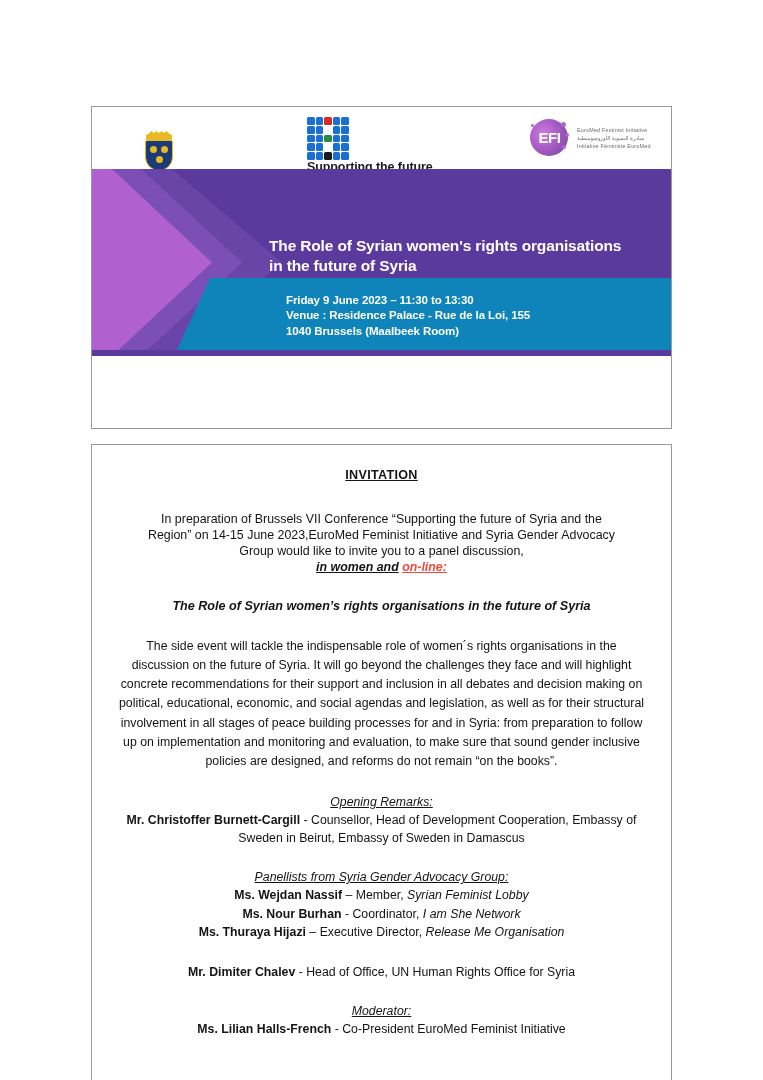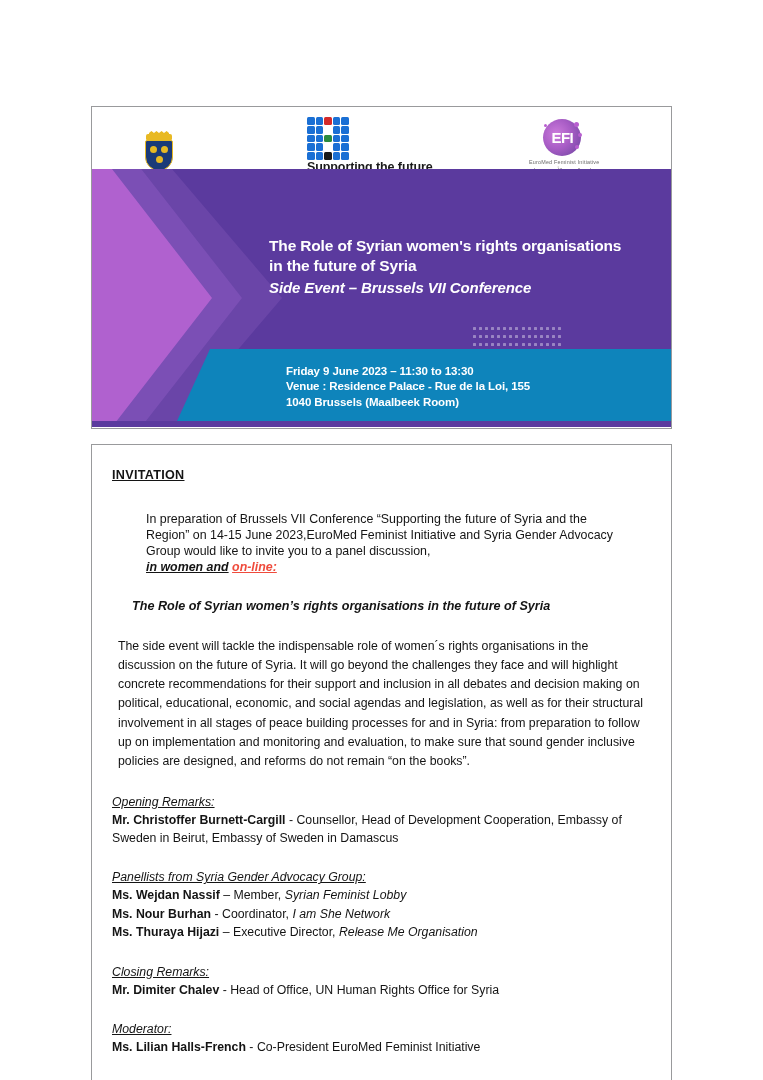--- a/index.html
+++ b/index.html
@@ -151,21 +151,20 @@
     letter-spacing: 0.1px;
   }
 
   
   .logo-efi {
     position: absolute;
     left: 437px;
     top: 10px;
     display: flex;
     align-items: center;
-    flex-direction: column;
   }
   .efi-mark {
     width: 41px; height: 41px;
     position: relative;
     margin-right: 7px;
   }
   .efi-blob {
     position: absolute;
     left: 1px; top: 2px;
     width: 38px; height: 37px;
@@ -195,21 +194,21 @@
     font-size: 5.4px;
     color: #6a6a6a;
     line-height: 8px;
     letter-spacing: 0.2px;
   }
 
   
   .banner {
     position: relative;
     width: 100%;
-    height: 258px;
+    height: 187px;
     background: #5b3a9e;
     overflow: hidden;
   }
   .chev {
     position: absolute;
     top: 0;
     height: 100%;
   }
   .chev-dark {
     left: -60px;
@@ -311,20 +310,21 @@
     border-bottom: none;
     box-sizing: border-box;
     background: #ffffff;
     overflow: hidden;
   }
   .body-inner {
     padding: 22px 20px 0 20px;
     color: #141414;
     font-size: 12.4px;
     line-height: 17.6px;
+    text-align: center;
   }
 
   .invitation-title {
     font-size: 12.6px;
     font-weight: bold;
     text-decoration: underline;
     letter-spacing: 0.3px;
     margin-bottom: 26px;
   }
 
@@ -687,21 +687,20 @@
             <div class="section-label">Opening Remarks:</div>
             <div class="section-line"><b>Mr. Christoffer Burnett-Cargill</b> - <span>Counsellor, Head of Development Cooperation, Embassy of Sweden in Beirut, Embassy of Sweden in Damascus</span></div>
           </div>
           <div class="section">
             <div class="section-label">Panellists from Syria Gender Advocacy Group:</div>
             <div class="section-line"><b>Ms. Wejdan Nassif</b> – <span>Member, </span><i>Syrian Feminist Lobby</i></div>
             <div class="section-line"><b>Ms. Nour Burhan</b> - <span>Coordinator, </span><i>I am She Network</i></div>
             <div class="section-line"><b>Ms. Thuraya Hijazi</b> – <span>Executive Director, </span><i>Release Me Organisation</i></div>
           </div>
           <div class="section">
-            <div class="section-label">Closing Remarks:</div>
             <div class="section-line"><b>Mr. Dimiter Chalev</b> - <span>Head of Office, UN Human Rights Office for Syria</span></div>
           </div>
           <div class="section">
             <div class="section-label">Moderator:</div>
             <div class="section-line"><b>Ms. Lilian Halls-French</b> - <span>Co-President EuroMed Feminist Initiative</span></div>
           </div>
         </div>
 
     </div>
   </div>

